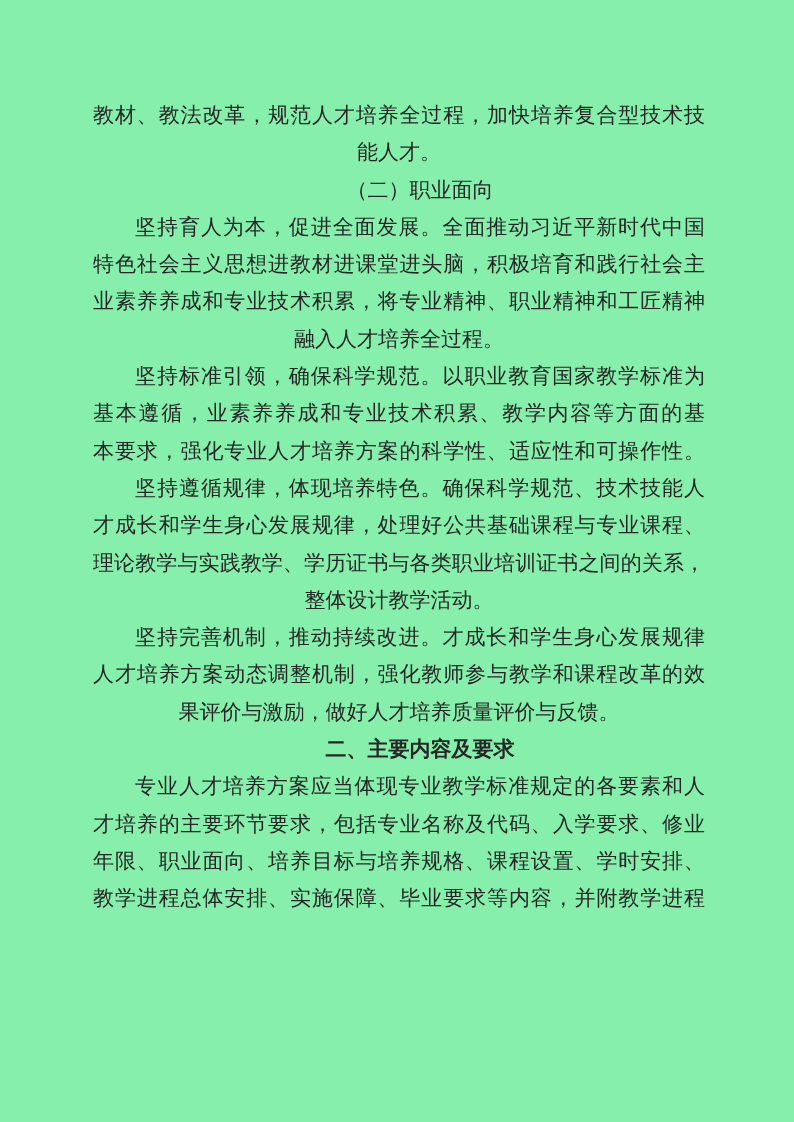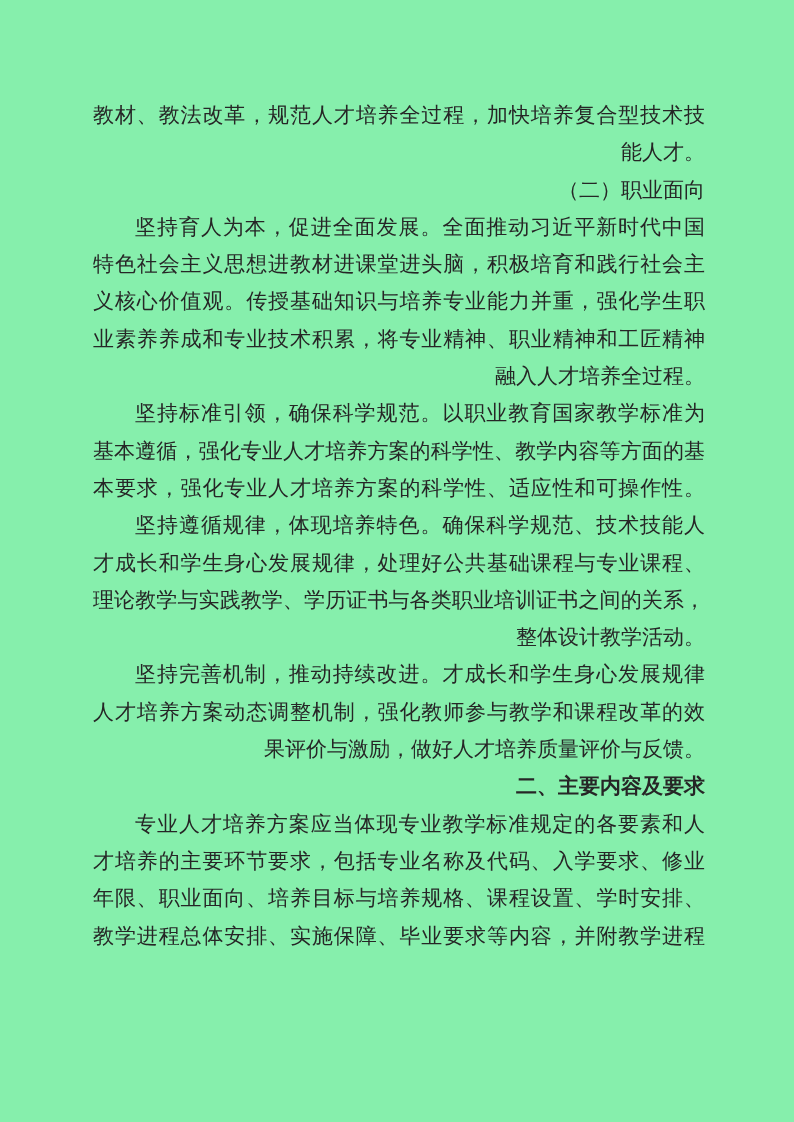--- a/index.html
+++ b/index.html
@@ -16,21 +16,21 @@
     background: #86efac;
     font-family: "Liberation Serif", "DejaVu Serif", serif;
     font-size: 21px;
     line-height: 37.3px;
     color: #262626;
     overflow: hidden;
   }
   .block { margin: 0; }
   .line {
     min-height: 37.3px;
-    text-align: right;
+    text-align: center;
   }
   .line.j {
     text-align: justify;
     text-align-last: justify;
   }
   .line.indent {
     text-indent: 2em;
   }
   .line.bold {
     font-weight: 700;
@@ -46,28 +46,27 @@
     <div class="line">能人才。</div>
   </div>
 
   <div class="block">
     <div class="line indent">（二）职业面向</div>
   </div>
 
   <div class="block">
     <div class="line indent j">坚持育人为本，促进全面发展。全面推动习近平新时代中国</div>
     <div class="line j">特色社会主义思想进教材进课堂进头脑，积极培育和践行社会主</div>
-    <div class="line j">义核心价值观。传授基础知识与培养专业能力并重，强化学生职</div>
     <div class="line j">业素养养成和专业技术积累，将专业精神、职业精神和工匠精神</div>
     <div class="line">融入人才培养全过程。</div>
   </div>
 
   <div class="block">
     <div class="line indent j">坚持标准引领，确保科学规范。以职业教育国家教学标准为</div>
-    <div class="line j">基本遵循，强化专业人才培养方案的科学性、教学内容等方面的基</div>
+    <div class="line j">基本遵循，业素养养成和专业技术积累、教学内容等方面的基</div>
     <div class="line j">本要求，强化专业人才培养方案的科学性、适应性和可操作性。</div>
   </div>
 
   <div class="block">
     <div class="line indent j">坚持遵循规律，体现培养特色。确保科学规范、技术技能人</div>
     <div class="line j">才成长和学生身心发展规律，处理好公共基础课程与专业课程、</div>
     <div class="line j">理论教学与实践教学、学历证书与各类职业培训证书之间的关系，</div>
     <div class="line">整体设计教学活动。</div>
   </div>
 

